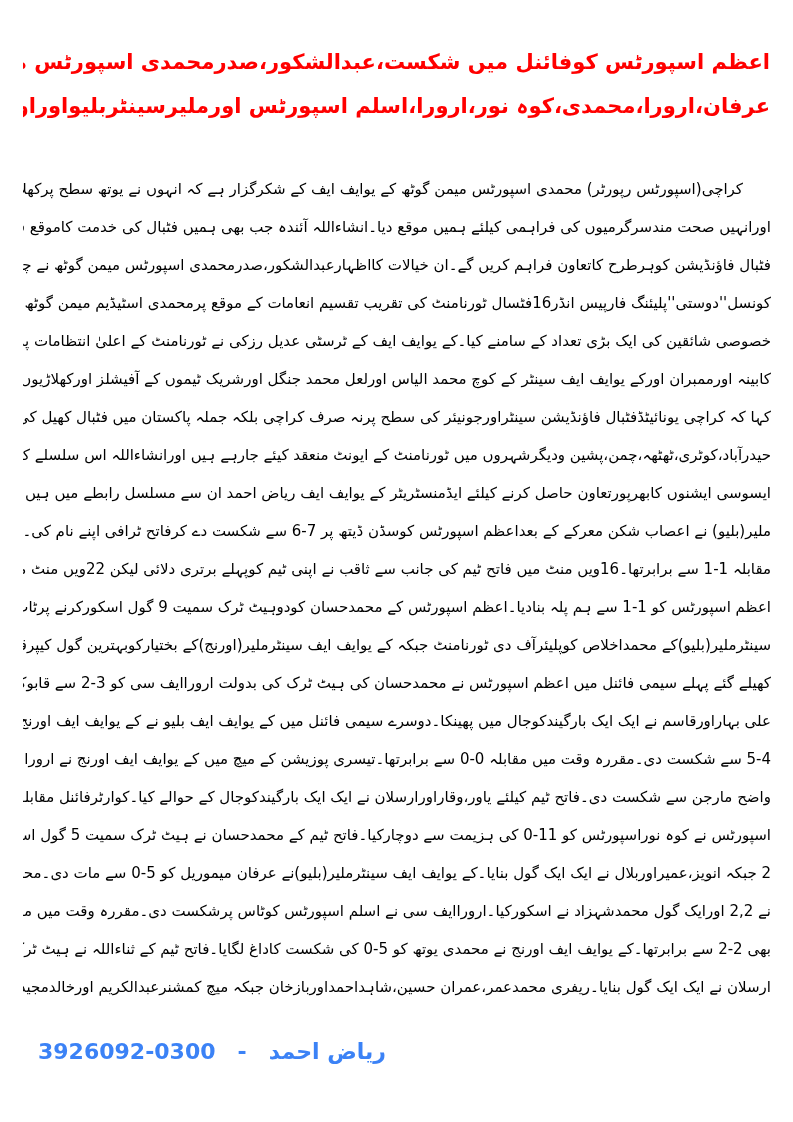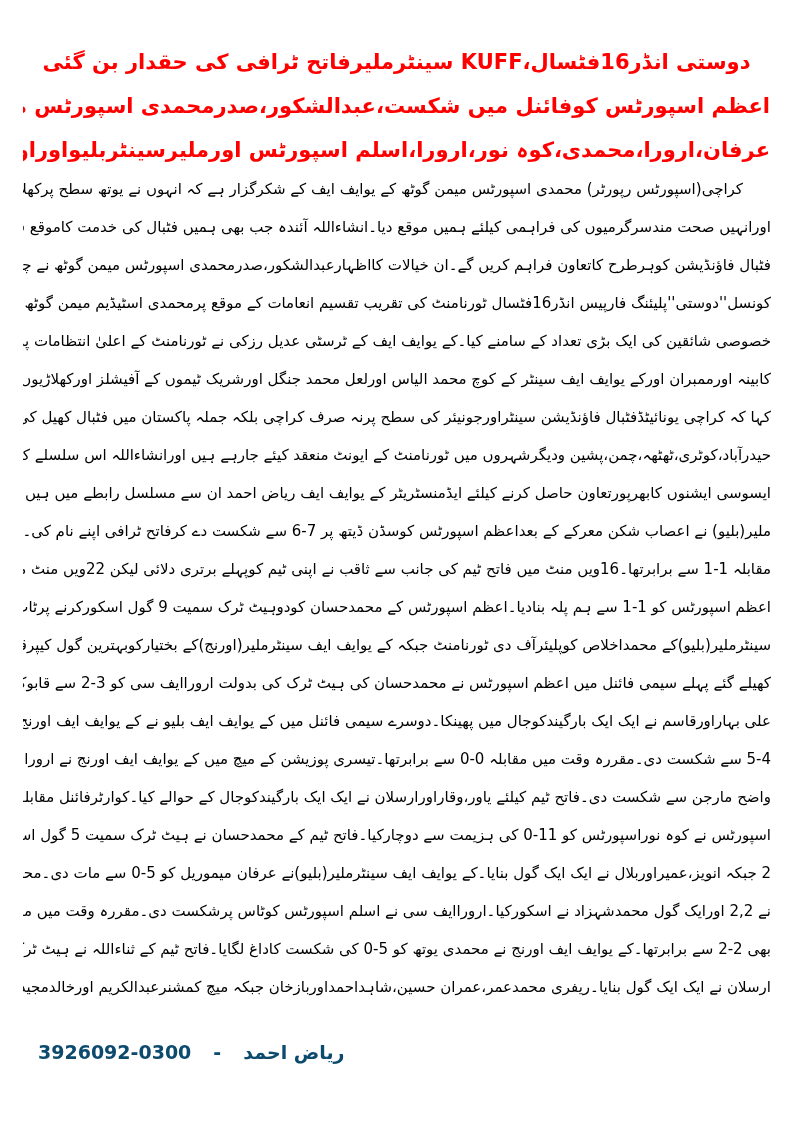--- a/index.html
+++ b/index.html
@@ -57,38 +57,37 @@
   }
   .body-line.last {
     text-align-last: left;
   }
   
   .byline {
     position: absolute;
     top: 1038px;
     left: 38px;
     direction: rtl;
-    color: #0c4a6e;
+    color: #3b82f6;
     font-weight: bold;
-    font-size: 19px;
+    font-size: 22px;
     line-height: 28px;
     white-space: nowrap;
   }
   .byline .sep {
     display: inline-block;
     margin: 0 22px;
   }
 </style>
 </head>
 <body>
 
 <div class="page">
 
   <header class="headline">
-    <div class="headline-line">دوستی انڈر16فٹسال،KUFF سینٹرملیرفاتح ٹرافی کی حقدار بن گئی</div>
     <div class="headline-line">اعظم اسپورٹس کوفائنل میں شکست،عبدالشکور،صدرمحمدی اسپورٹس مہمان خصوصی تھے</div>
     <div class="headline-line">عرفان،ارورا،محمدی،کوہ نور،ارورا،اسلم اسپورٹس اورملیرسینٹربلیواوراورنج نے شرکت کی</div>
   </header>
 
   <main class="article">
     <div class="body-line first">کراچی(اسپورٹس رپورٹر) محمدی اسپورٹس میمن گوٹھ کے یوایف ایف کے شکرگزار ہے کہ انہوں نے یوتھ سطح پرکھلاڑیوں کی حوصلہ افزائی</div>
     <div class="body-line">اورانہیں صحت مندسرگرمیوں کی فراہمی کیلئے ہمیں موقع دیا۔انشاءاللہ آئندہ جب بھی ہمیں فٹبال کی خدمت کاموقع فراہم کیا گیا ہم کراچی یونائیٹڈ</div>
     <div class="body-line">فٹبال فاؤنڈیشن کوہرطرح کاتعاون فراہم کریں گے۔ان خیالات کااظہارعبدالشکور،صدرمحمدی اسپورٹس میمن گوٹھ نے چوتھا KUFF اینڈ فرینڈز</div>
     <div class="body-line">کونسل''دوستی''پلیئنگ فارپیس انڈر16فٹسال ٹورنامنٹ کی تقریب تقسیم انعامات کے موقع پرمحمدی اسٹیڈیم میمن گوٹھ کی سرسبزفیلڈ پربحیثیت مہمان</div>
     <div class="body-line">خصوصی شائقین کی ایک بڑی تعداد کے سامنے کیا۔کے یوایف ایف کے ٹرسٹی عدیل رزکی نے ٹورنامنٹ کے اعلیٰ انتظامات پرمحمدی اسپورٹس کی</div>

